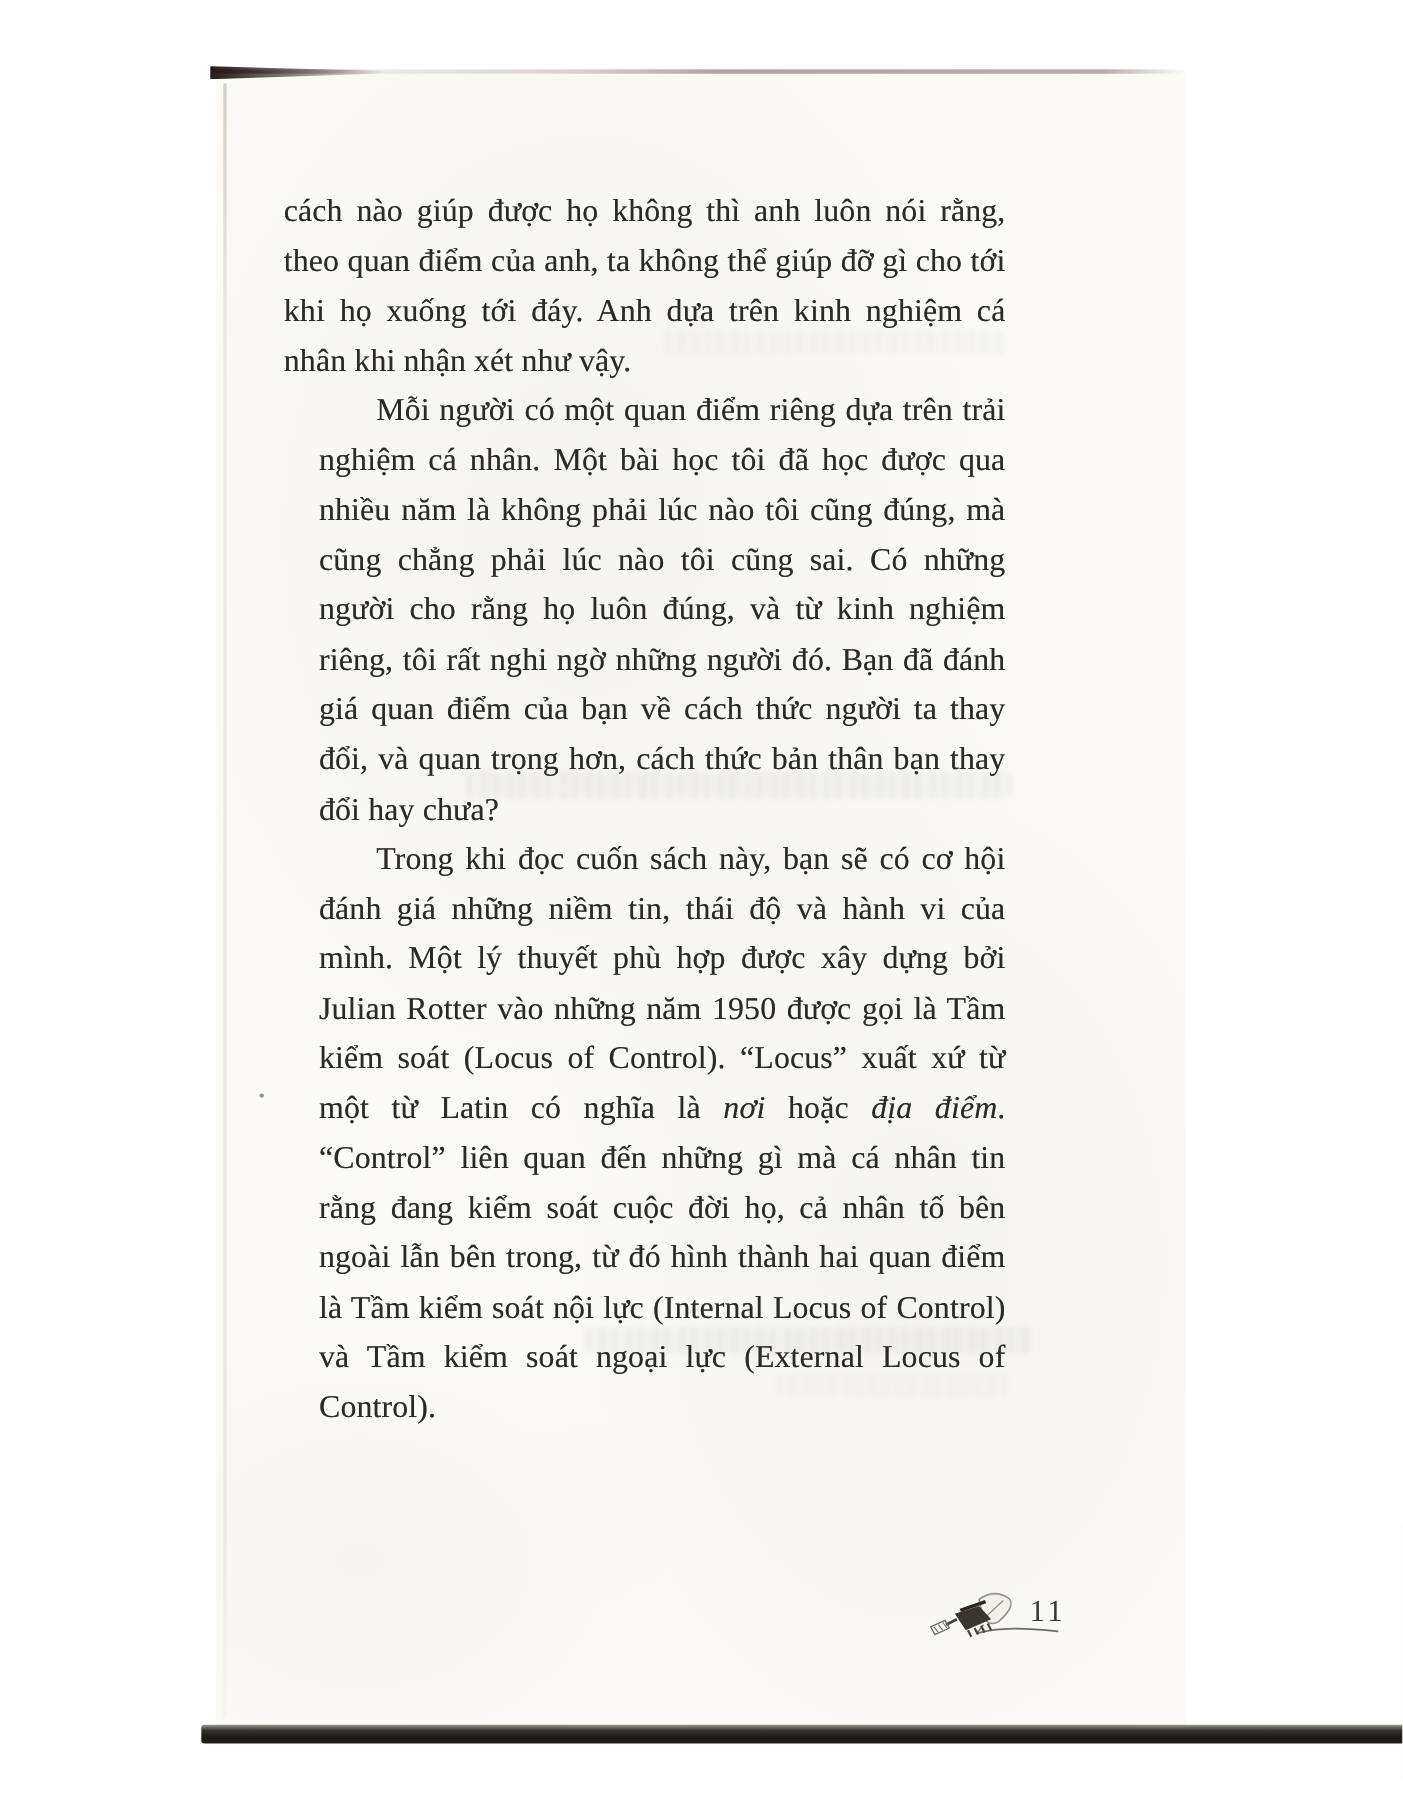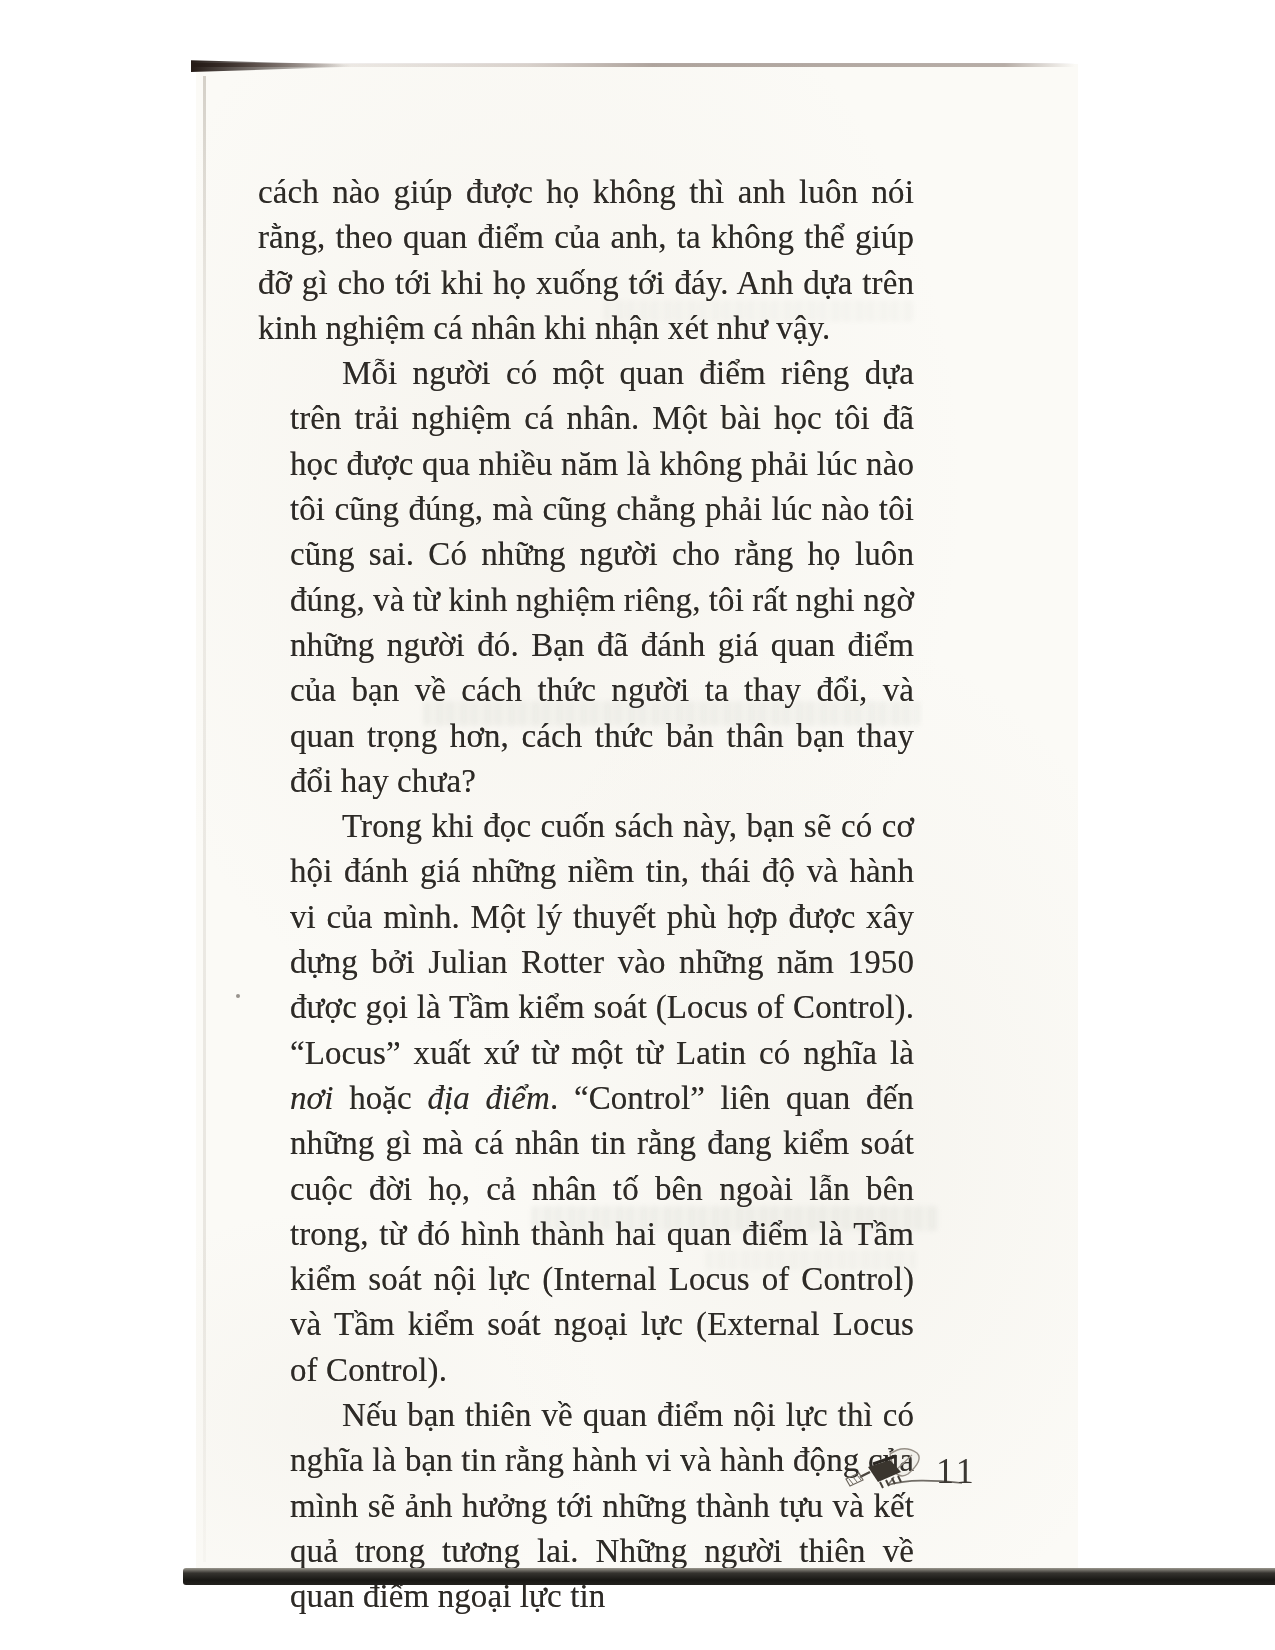--- a/index.html
+++ b/index.html
@@ -45,21 +45,21 @@
   
   .bottom-band{
     position:absolute;left:183px;top:1568px;width:1092px;height:17px;
     background:linear-gradient(to bottom,#9a978e 0%,#35332f 30%,#191815 70%,#23211e 100%);
     border-radius:3px 0 0 3px;
   }
 
   
   .text-block{
     position:absolute;left:258px;top:170px;width:656px;
-    color:#2d2a26;font-size:33px;line-height:45.3px;
+    color:#2d2a26;font-size:29px;line-height:45.3px;
     text-align:justify;letter-spacing:0.1px;
     text-shadow:0 0 0.5px rgba(45,42,38,0.55);
     font-family:Liberation Serif, serif;
   }
   .text-block p{margin:0;}
   .text-block p.indent{text-indent:52px;margin-left:32px;}
   .italic{font-style:italic;}
 
   
   .bleed{
@@ -76,21 +76,21 @@
   .speck{
     position:absolute;left:236px;top:994px;width:4px;height:4px;
     border-radius:50%;background:rgba(70,62,55,0.55);
   }
 
   
   .footer{position:absolute;left:840px;top:1443px;width:140px;height:54px;}
   .pen{position:absolute;left:0;top:0;width:125px;height:50px;}
   .pagenum{
     position:absolute;left:96px;top:7px;
-    font-size:36px;color:#3b3833;letter-spacing:3px;
+    font-size:28px;color:#3b3833;letter-spacing:3px;
   }
 </style>
 </head>
 <body>
 
 <div class="scan">
 
   <div class="page-paper"></div>
 
   <div class="top-line"></div>
@@ -100,21 +100,20 @@
   <div class="bleed b1"></div>
   <div class="bleed b2"></div>
   <div class="bleed b3"></div>
   <div class="bleed b4"></div>
   <div class="speck"></div>
 
   <div class="text-block">
       <p><span>cách nào giúp được họ không thì anh luôn nói rằng, theo quan điểm của anh, ta không thể giúp đỡ gì cho tới khi họ xuống tới đáy. Anh dựa trên kinh nghiệm cá nhân khi nhận xét như vậy.</span></p>
       <p class="indent"><span>Mỗi người có một quan điểm riêng dựa trên trải nghiệm cá nhân. Một bài học tôi đã học được qua nhiều năm là không phải lúc nào tôi cũng đúng, mà cũng chẳng phải lúc nào tôi cũng sai. Có những người cho rằng họ luôn đúng, và từ kinh nghiệm riêng, tôi rất nghi ngờ những người đó. Bạn đã đánh giá quan điểm của bạn về cách thức người ta thay đổi, và quan trọng hơn, cách thức bản thân bạn thay đổi hay chưa?</span></p>
       <p class="indent"><span>Trong khi đọc cuốn sách này, bạn sẽ có cơ hội đánh giá những niềm tin, thái độ và hành vi của mình. Một lý thuyết phù hợp được xây dựng bởi Julian Rotter vào những năm 1950 được gọi là Tầm kiểm soát (Locus of Control). “Locus” xuất xứ từ một từ Latin có nghĩa là </span><span class="italic">nơi</span><span> hoặc </span><span class="italic">địa điểm</span><span>. “Control” liên quan đến những gì mà cá nhân tin rằng đang kiểm soát cuộc đời họ, cả nhân tố bên ngoài lẫn bên trong, từ đó hình thành hai quan điểm là Tầm kiểm soát nội lực (Internal Locus of Control) và Tầm kiểm soát ngoại lực (External Locus of Control).</span></p>
-      <p class="indent"><span>Nếu bạn thiên về quan điểm nội lực thì có nghĩa là bạn tin rằng hành vi và hành động của mình sẽ ảnh hưởng tới những thành tựu và kết quả trong tương lai. Những người thiên về quan điểm ngoại lực tin</span></p>
     </div>
 
   <div class="footer">
     <svg class="pen" viewBox="0 0 125 50" xmlns="http://www.w3.org/2000/svg">
       <path d="M48,42 C68,36 92,37 122,40" stroke="#58534c" stroke-width="1.6" fill="none" opacity="0.85"></path>
       <path d="M48,42 L54,34" stroke="#58534c" stroke-width="1.4" fill="none" opacity="0.8"></path>
       <path d="M50,11 Q64,1 77,10 Q84,17 68,31 Q60,36 54,28 Z" fill="rgba(120,112,100,0.06)" stroke="#968f86" stroke-width="1.4"></path>
       <path d="M56,27 L72,12" stroke="#968f86" stroke-width="1.1" fill="none"></path>
       <path d="M28,24 L50,17 L61,29 L38,39 Z" fill="#3a352e"></path>
       <path d="M33,21 L56,13" stroke="#2c2823" stroke-width="3" fill="none"></path>

